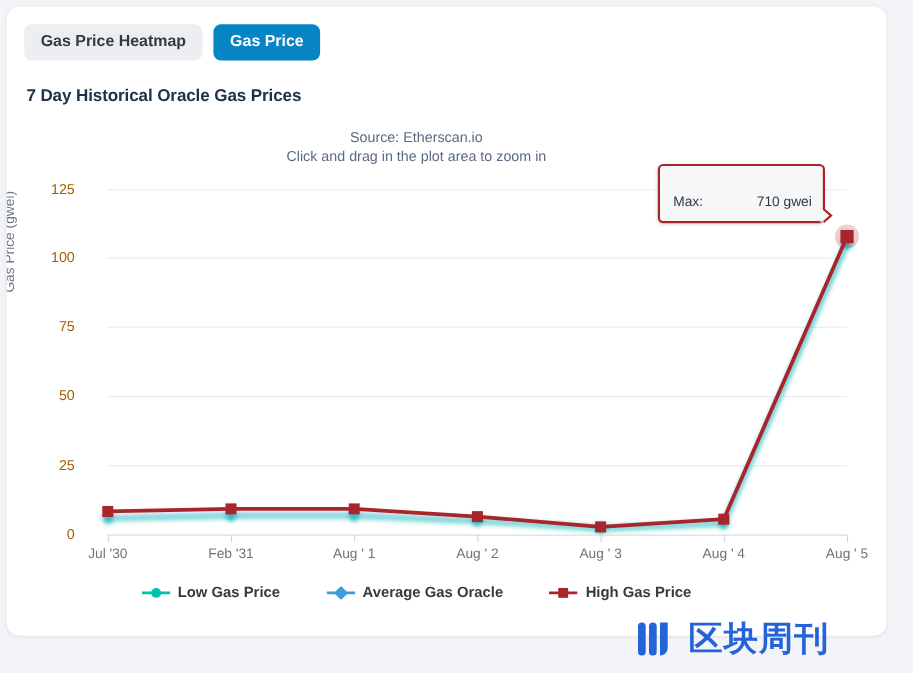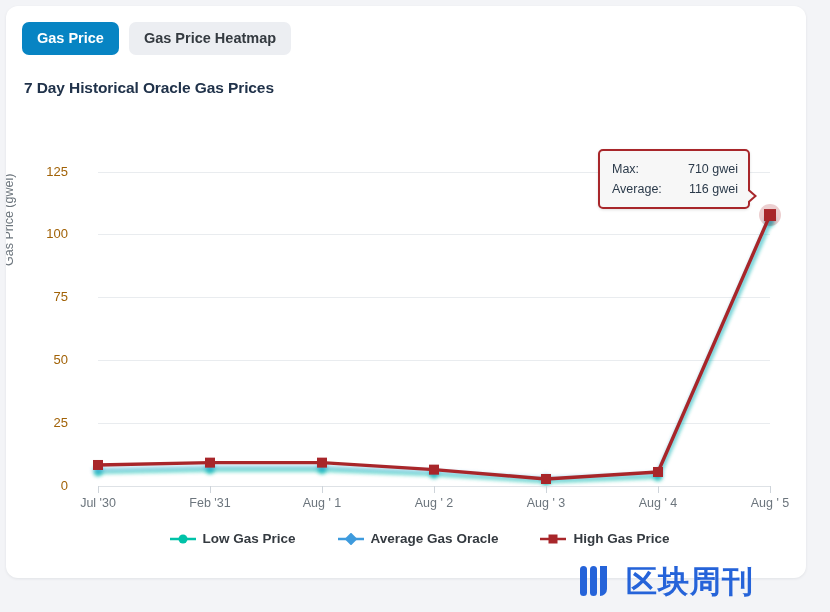--- a/index.html
+++ b/index.html
@@ -148,42 +148,41 @@
   }
   .legend {
     position: absolute;
     left: 0;
     top: 425px;
     width: 745px;
     display: flex;
     justify-content: center;
     gap: 42px;
     align-items: center;
-    margin-left: 41px;
   }
   .legend-item {
     display: flex;
     align-items: center;
     gap: 7px;
     cursor: pointer;
   }
   .legend-label {
     font-size: 13.5px;
     color: #343a40;
     font-weight: bold;
   }
   .tooltip {
     position: absolute;
     left: 592px;
     top: 143px;
     width: 152px;
     background: #f7f7f7;
     border: 2px solid #a8262a;
     border-radius: 5px;
-    padding: 8px 10px 8px 12px;
+    padding: 22px 10px 8px 12px;
     box-sizing: border-box;
     box-shadow: 0 1px 3px rgba(0,0,0,0.12);
     z-index: 20;
   }
   .tt-row {
     display: flex;
     font-size: 12.5px;
     color: #2b3a4a;
     line-height: 20px;
     white-space: nowrap;
@@ -229,28 +228,32 @@
     font-family: "DejaVu Sans", sans-serif;
   }
 </style>
 </head>
 <body>
 
 <div class="page">
   <div class="card">
 
     <div class="tabs">
+      <button class="tab tab-inactive">Gas Price Heatmap</button>
       <button class="tab tab-active">Gas Price</button>
-      <button class="tab tab-inactive">Gas Price Heatmap</button>
     </div>
 
     <div class="card-title">7 Day Historical Oracle Gas Prices</div>
 
     <div class="chart-area">
 
+      <div class="subtitle">
+        <div>Source: Etherscan.io</div>
+        <div>Click and drag in the plot area to zoom in</div>
+      </div>
 
       <div class="ylabel">Gas Price (gwei)</div>
 
       <div class="plot">
         <div class="gridline" style="top:320px"></div>
         <div class="gridline" style="top:257px"></div>
         <div class="gridline" style="top:194px"></div>
         <div class="gridline" style="top:131px"></div>
         <div class="gridline" style="top:68px"></div>
         <div class="gridline" style="top:6px"></div>
@@ -346,24 +349,20 @@
         </div>
       </div>
 
     </div>
 
     <div class="tooltip">
       <div class="tt-row">
         <span class="tt-key">Max:</span>
         <span class="tt-val">710 gwei</span>
       </div>
-      <div class="tt-row">
-        <span class="tt-key">Average:</span>
-        <span class="tt-val">116 gwei</span>
-      </div>
       <div class="tt-arrow"></div>
       <div class="tt-arrow-in"></div>
     </div>
 
   </div>
 
   <div class="watermark">
     <svg width="40" height="38" viewBox="0 0 40 38">
       <rect x="2" y="4" width="7" height="30" rx="3.5" fill="#2563d9"></rect>
       <rect x="12" y="4" width="7" height="30" rx="3.5" fill="#2563d9"></rect>

